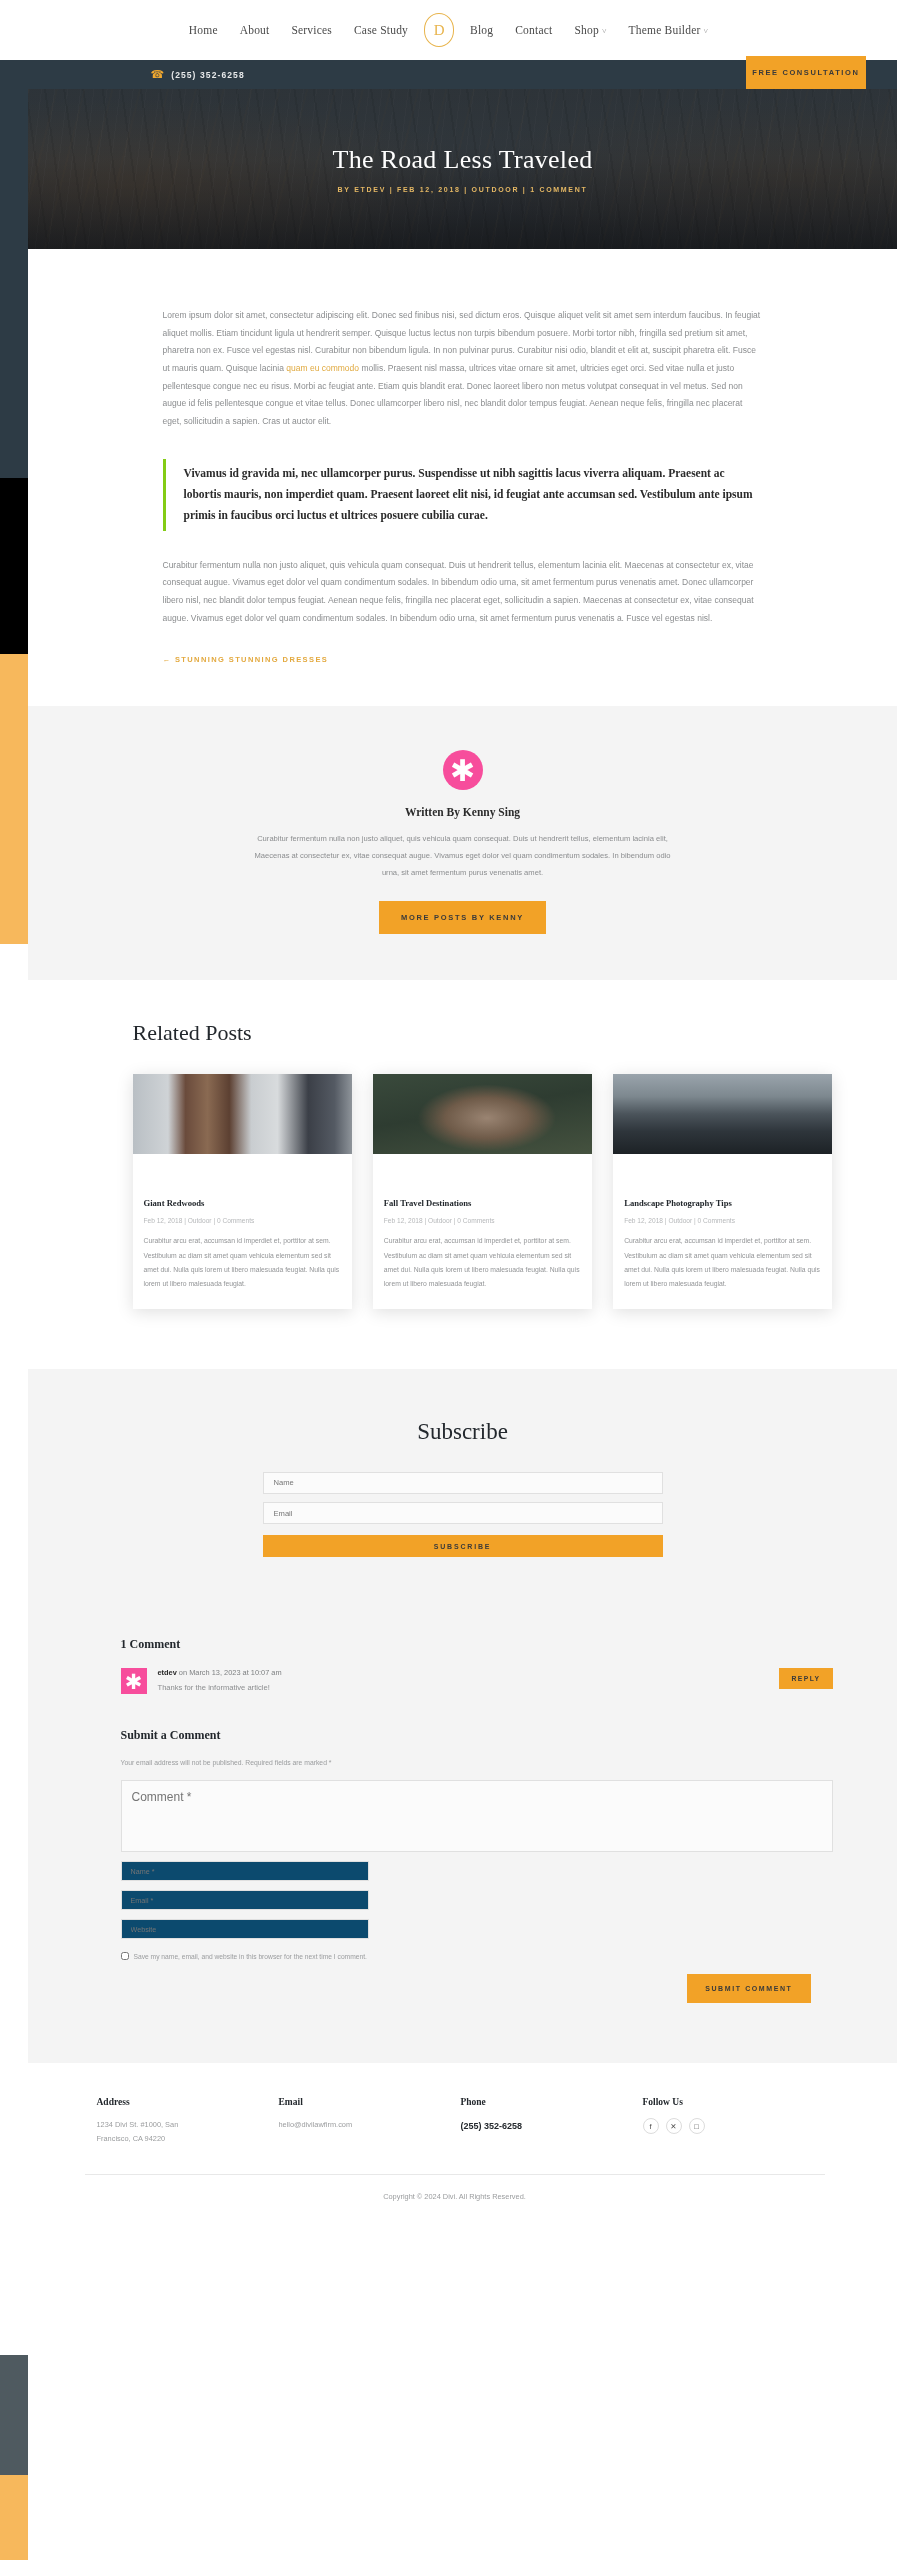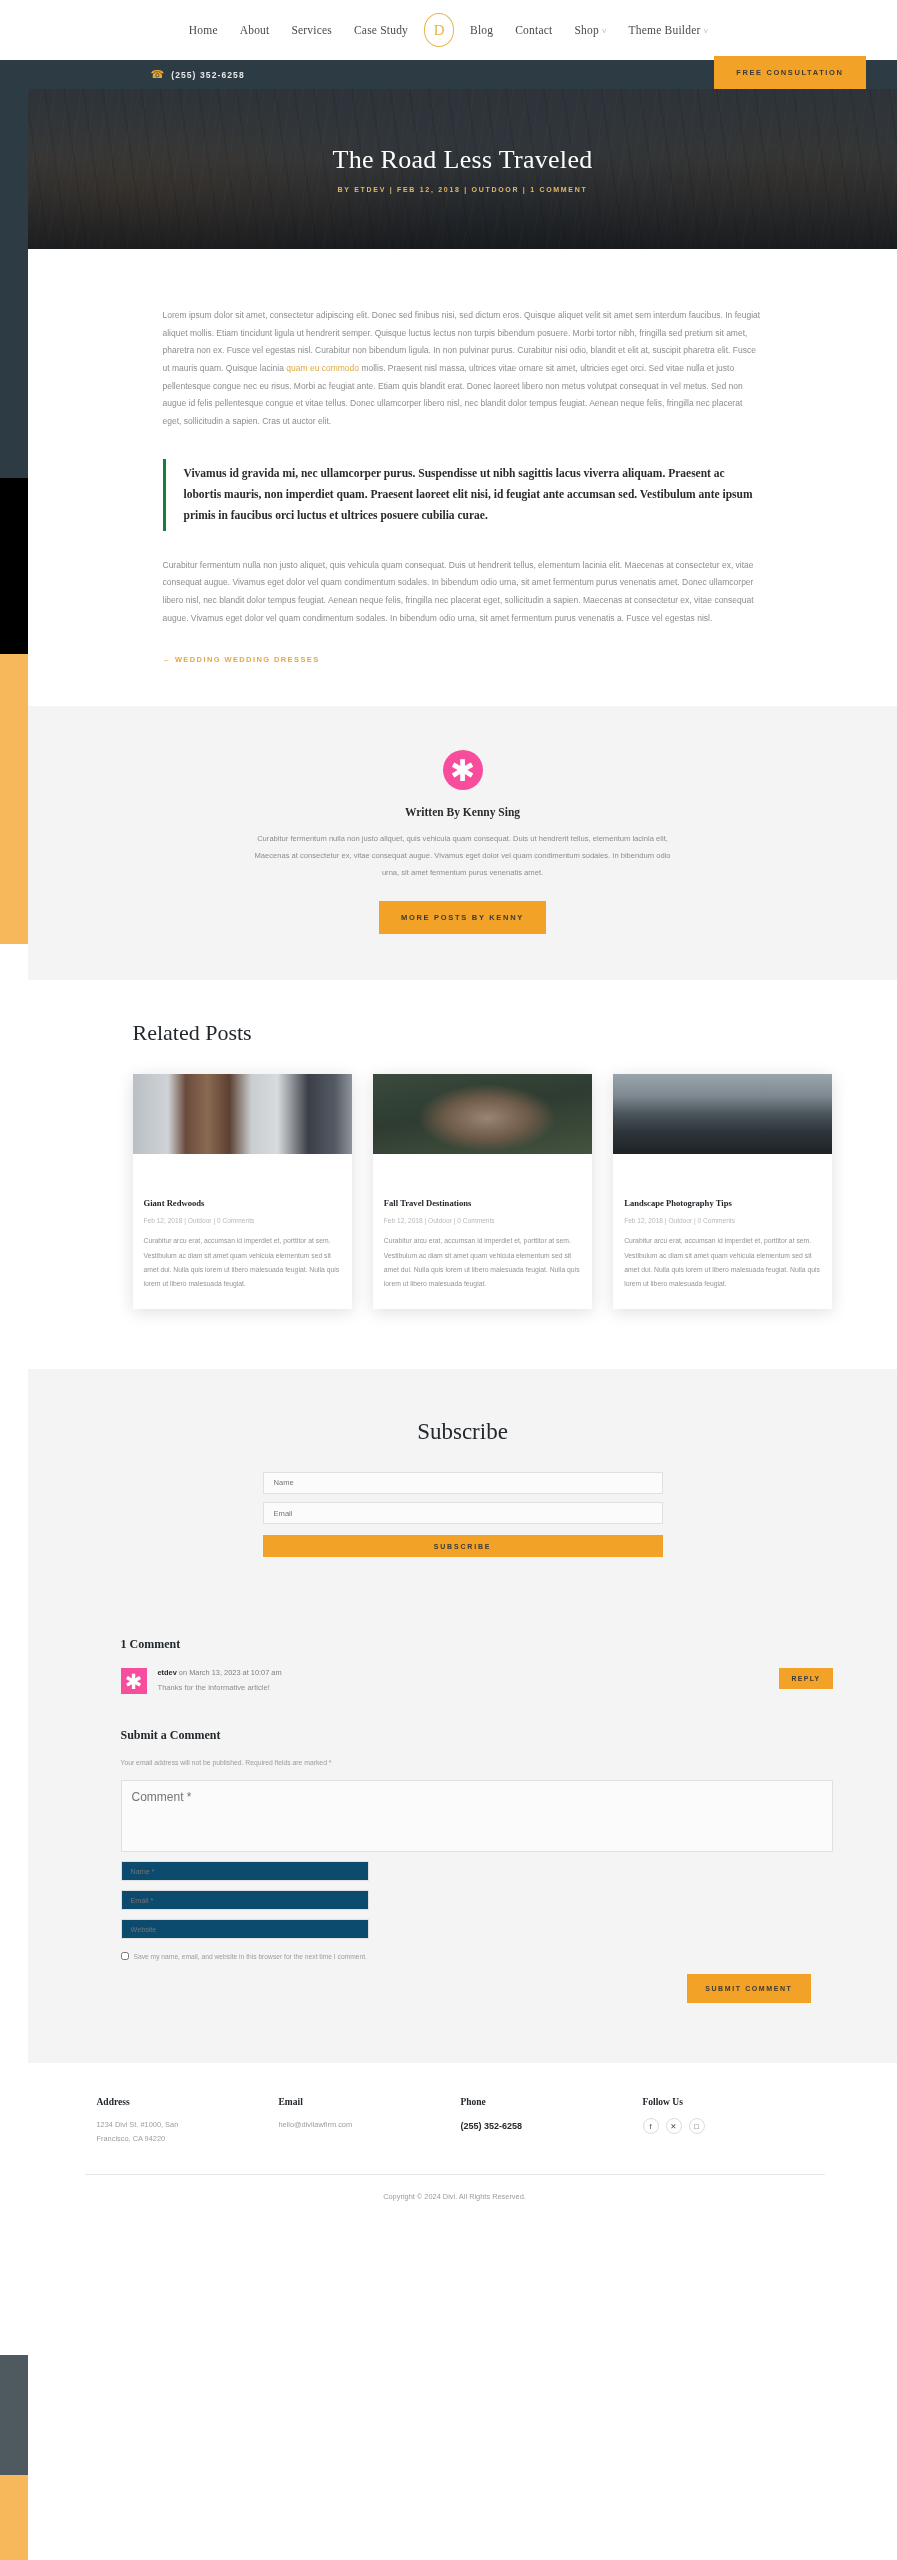--- a/index.html
+++ b/index.html
@@ -53,21 +53,21 @@
   .phonebar .inner { width: 720px; margin: 0 auto; display: flex; align-items: center; position: relative; height: 29px; }
   .phone-wrap { display: flex; align-items: center; gap: 7px; margin-left: 62px; }
   .phone-ico { color: #f0a830; font-size: 11px; line-height: 1; }
   .phone-num {
     color: #e7e9ea; font-size: 8.5px; letter-spacing: 1.1px; font-weight: 700;
   }
   .free-btn {
     position: absolute; right: -57px; top: -4px;
     background: #f2a227; color: #3a3a3a;
     font-size: 7.5px; font-weight: 700; letter-spacing: 1.6px;
-    padding: 12px 22px; cursor: pointer; white-space: nowrap;
+    padding: 12px 6px; cursor: pointer; white-space: nowrap;
   }
 
   
   .hero {
     position: relative; height: 160px; overflow: hidden;
     margin-left: 28px;
     background:
       radial-gradient(ellipse 70% 90% at 12% 60%, rgba(92,70,48,.55), rgba(0,0,0,0) 60%),
       radial-gradient(ellipse 60% 80% at 88% 55%, rgba(80,62,44,.45), rgba(0,0,0,0) 62%),
       linear-gradient(180deg, #3c4349 0%, #3a4147 35%, #2f3338 75%, #23262a 100%);
@@ -100,21 +100,21 @@
     background: #fff; margin-left: 28px;
     padding: 58px 0 42px 0;
   }
   .wrap-body { width: 600px; margin: 0 auto; }
   .body-p {
     font-size: 8.5px; line-height: 2.08; color: #8b8d8f; text-align: left;
   }
   .body-p a { color: #e0a93f; text-decoration: none; }
   .blockquote {
     margin: 28px 0 26px 0; padding: 4px 0 4px 18px;
-    border-left: 3px solid #15803d;
+    border-left: 3px solid #84cc16;
   }
   .blockquote p {
     font-family: "Liberation Serif", serif;
     font-size: 11.5px; line-height: 1.85; color: #2b2b2b; font-weight: 700;
   }
   .prevlink {
     margin-top: 28px; font-size: 7.5px; font-weight: 700;
     letter-spacing: 1.4px; color: #e3a93f; cursor: pointer;
   }
 
@@ -310,21 +310,21 @@
   <main class="article">
     <div class="wrap-body">
       <p class="body-p"><span>Lorem ipsum dolor sit amet, consectetur adipiscing elit. Donec sed finibus nisi, sed dictum eros. Quisque aliquet velit sit amet sem interdum faucibus. In feugiat aliquet mollis. Etiam tincidunt ligula ut hendrerit semper. Quisque luctus lectus non turpis bibendum posuere. Morbi tortor nibh, fringilla sed pretium sit amet, pharetra non ex. Fusce vel egestas nisl. Curabitur non bibendum ligula. In non pulvinar purus. Curabitur nisi odio, blandit et elit at, suscipit pharetra elit. Fusce ut mauris quam. Quisque lacinia </span><a href="#">quam eu commodo</a><span> mollis. Praesent nisl massa, ultrices vitae ornare sit amet, ultricies eget orci. Sed vitae nulla et justo pellentesque congue nec eu risus. Morbi ac feugiat ante. Etiam quis blandit erat. Donec laoreet libero non metus volutpat consequat in vel metus. Sed non augue id felis pellentesque congue et vitae tellus. Donec ullamcorper libero nisl, nec blandit dolor tempus feugiat. Aenean neque felis, fringilla nec placerat eget, sollicitudin a sapien. Cras ut auctor elit.</span></p>
 
       <div class="blockquote">
         <p>Vivamus id gravida mi, nec ullamcorper purus. Suspendisse ut nibh sagittis lacus viverra aliquam. Praesent ac lobortis mauris, non imperdiet quam. Praesent laoreet elit nisi, id feugiat ante accumsan sed. Vestibulum ante ipsum primis in faucibus orci luctus et ultrices posuere cubilia curae.</p>
       </div>
 
       <p class="body-p">Curabitur fermentum nulla non justo aliquet, quis vehicula quam consequat. Duis ut hendrerit tellus, elementum lacinia elit. Maecenas at consectetur ex, vitae consequat augue. Vivamus eget dolor vel quam condimentum sodales. In bibendum odio urna, sit amet fermentum purus venenatis amet. Donec ullamcorper libero nisl, nec blandit dolor tempus feugiat. Aenean neque felis, fringilla nec placerat eget, sollicitudin a sapien. Maecenas at consectetur ex, vitae consequat augue. Vivamus eget dolor vel quam condimentum sodales. In bibendum odio urna, sit amet fermentum purus venenatis a. Fusce vel egestas nisl.</p>
 
-      <div class="prevlink">←  WEDDING WEDDING DRESSES</div>
+      <div class="prevlink">←  STUNNING STUNNING DRESSES</div>
     </div>
   </main>
 
   <section class="author">
     <div class="avatar-circle">
       <span>✱</span>
     </div>
     <div class="author-name">Written By Kenny Sing</div>
     <div class="author-bio">Curabitur fermentum nulla non justo aliquet, quis vehicula quam consequat. Duis ut hendrerit tellus, elementum lacinia elit, Maecenas at consectetur ex, vitae consequat augue. Vivamus eget dolor vel quam condimentum sodales. In bibendum odio urna, sit amet fermentum purus venenatis amet.</div>
     <div class="btn-amber">MORE POSTS BY KENNY</div>

